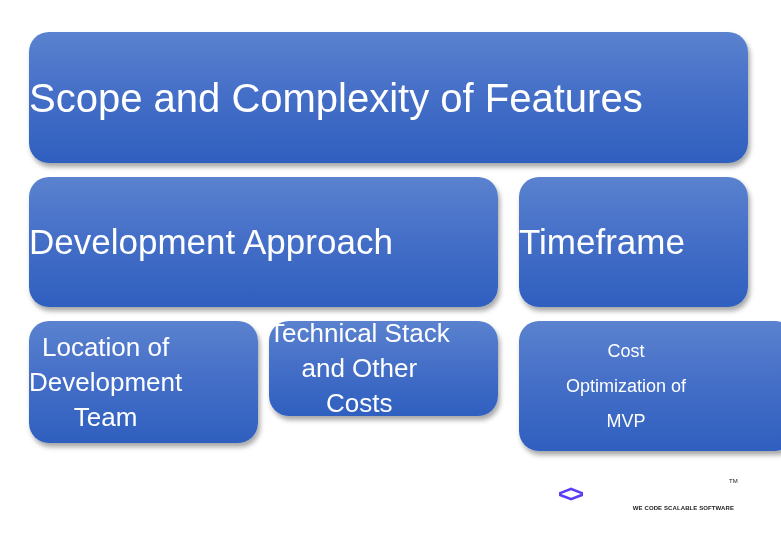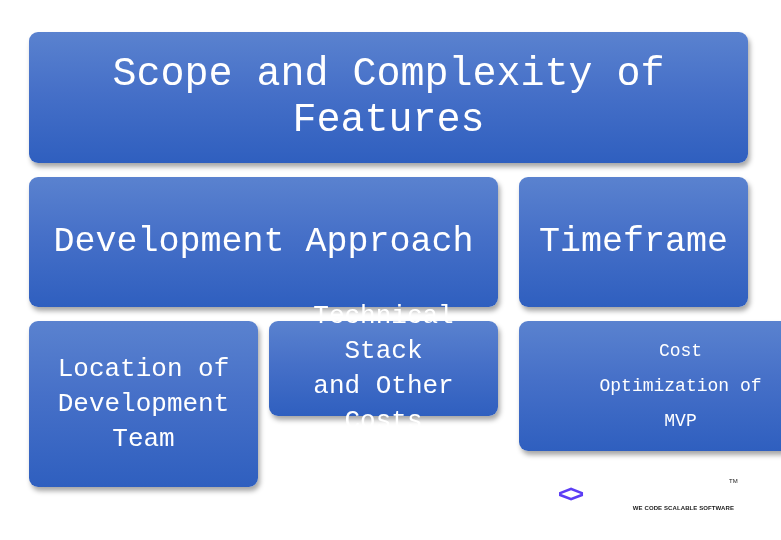--- a/index.html
+++ b/index.html
@@ -1,26 +1,26 @@
 <!DOCTYPE html>
 <html><head>
 <meta charset="utf-8">
 <style>
   html, body { margin:0; padding:0; }
   body { width:781px; height:540px; background:#ffffff; position:relative; overflow:hidden;
          font-family:"Liberation Sans", "DejaVu Sans", sans-serif; }
-  .box { position:absolute; border-radius:9px;
+  .box { position:absolute; border-radius:20px;
          background:linear-gradient(180deg, #5a82cf 0%, #4670c8 45%, #2f5fbf 100%);
          box-shadow: 2px 4px 5px rgba(0,0,0,0.35);
-         color:#ffffff; display:flex; align-items:center; justify-content:center; text-align:center;font-family:Liberation Mono, monospace; }
+         color:#ffffff; display:flex; align-items:center; text-align:center; }
   .box span { display:block; line-height:1.15; }
   .b1 { left:29px; top:32px; width:719px; height:131px; font-size:40px; }
   .b2 { left:29px; top:177px; width:469px; height:130px; font-size:35px; }
   .b3 { left:519px; top:177px; width:229px; height:130px; font-size:35px; }
-  .b4 { left:29px; top:321px; width:229px; height:166px; font-size:26px; }
+  .b4 { left:29px; top:321px; width:229px; height:122px; font-size:26px; }
   .b5 { left:269px; top:321px; width:229px; height:95px; font-size:26px; }
   .b6 { left:519px; top:321px; width:229px; height:130px; font-size:18px;padding-left:47px; }
   .b4 span, .b5 span, .b6 span { line-height:35px; }
   .logo { position:absolute; left:558px; top:478px; width:180px; height:36px; }
   .logo-mark { position:absolute; left:0; top:2px; font-size:24px; font-weight:bold; color:#5b3df5; letter-spacing:-2px; }
   .logo-text { position:absolute; left:28px; top:-2px; font-size:29px; color:#1a1a1a; letter-spacing:-0.5px; }
   .logo-tm { position:absolute; left:171px; top:0px; font-size:6px; color:#1a1a1a; }
   .logo-tag { position:absolute; right:4px; top:27px; font-size:6px; font-weight:bold; color:#1a1a1a; letter-spacing:0.1px; white-space:nowrap; }
 </style>
 </head>

